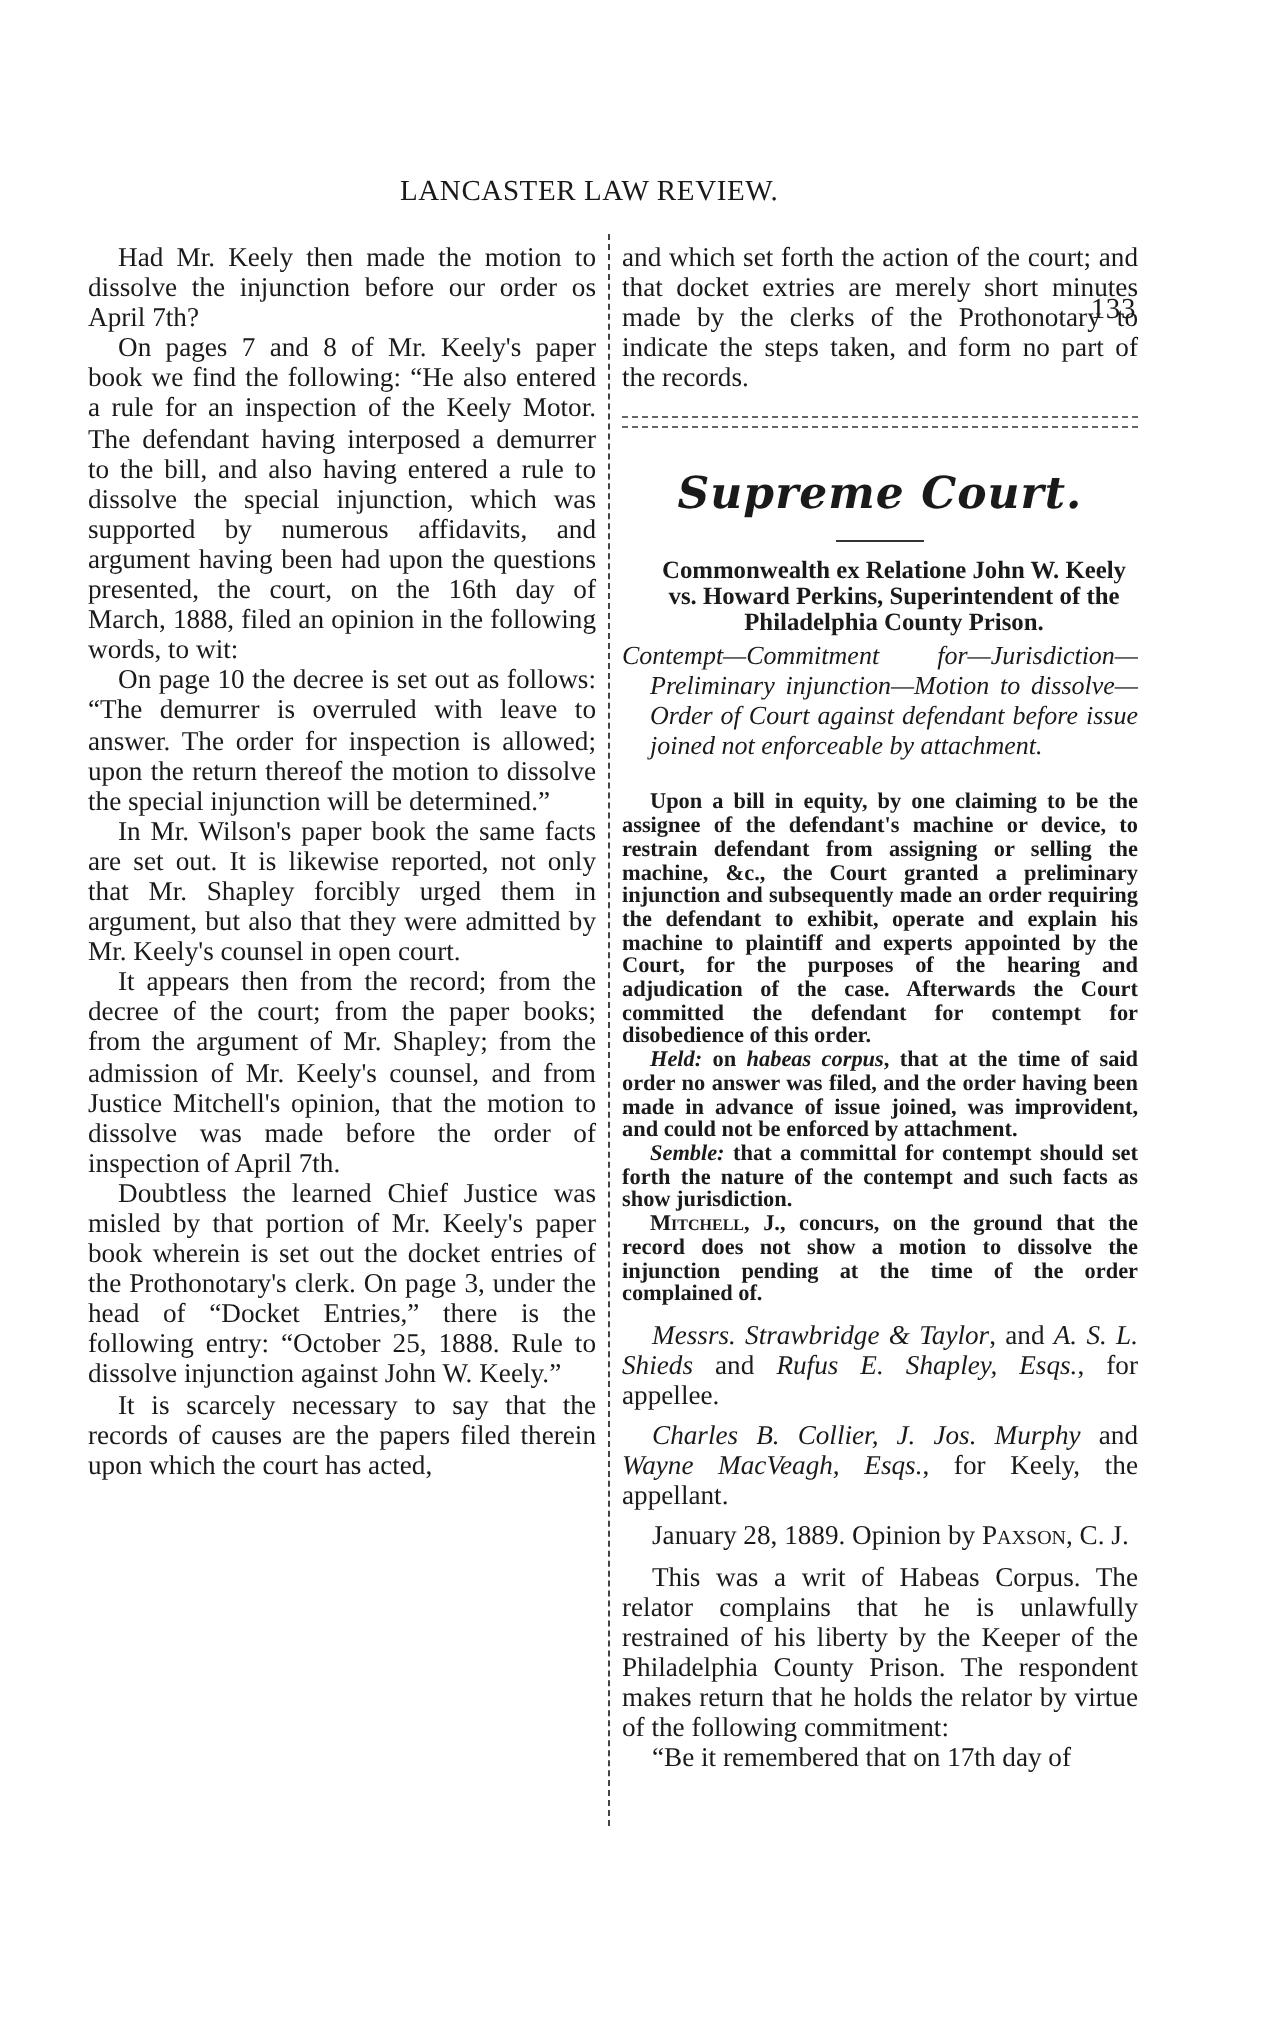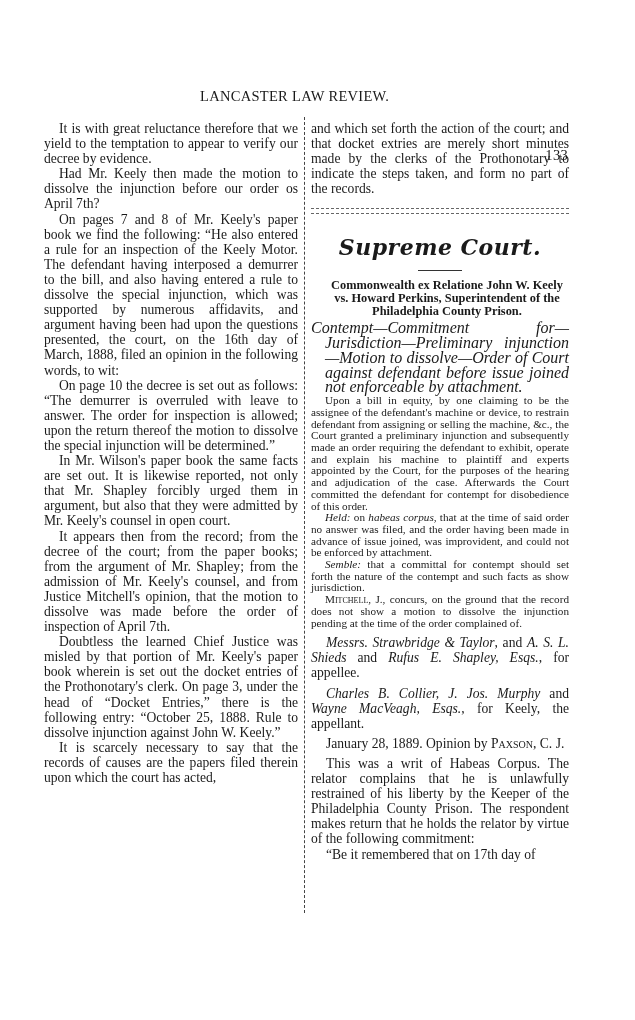--- a/index.html
+++ b/index.html
@@ -17,43 +17,42 @@
   .rule-v { position: absolute; left: 304px; top: 117px; width: 0; height: 796px;
             border-left: 1.4px dashed #444; }
   p { margin: 0; }
   .ind { text-indent: 15px; }
   .double-rule { margin: 12px 0 0 0; height: 4px; border-top: 1px dashed #666; border-bottom: 1px dashed #666; }
   .court-title { text-align: center; font-family: "DejaVu Serif", serif; font-style: italic; font-weight: bold;
                  font-size: 22px; line-height: 30px; margin-top: 18px; letter-spacing: 0.5px; }
   .short-rule { width: 44px; margin: 8px auto 8px auto; border-top: 1.4px solid #333; }
   .case-title { text-align: center; font-weight: bold; font-size: 12.4px; line-height: 12.6px;
                 font-family: "Liberation Serif", serif; margin-left: 14px; }
-  .headnote-italic { font-style: italic; font-size: 16px; line-height: 14.8px; padding-left: 14px;
+  .headnote-italic { font-style: italic; font-size: 13px; line-height: 14.8px; padding-left: 14px;
                      margin-top: 4px; text-indent: -14px; padding-right: 0; }
-  .syllabus { font-size: 11.2px; line-height: 11.7px; margin-top: 0; }
+  .syllabus { font-size: 11.2px; line-height: 11.7px; margin-top: 16px; font-weight: bold; }
   .syllabus p { text-indent: 14px; }
   .counsel { margin-top: 6px; }
   .counsel p { text-indent: 15px; margin-bottom: 5px; }
   .smallcaps { font-variant: small-caps; }
   i { font-style: italic; }
 </style>
 </head>
 <body>
 
 <div class="page">
 
   <div class="running-head">
     <span class="title">LANCASTER LAW REVIEW.</span>
     <span class="folio">133</span>
   </div>
 
   <div class="rule-v"></div>
 
   <div class="col col-left">
-    <p class="ind">It is with great reluctance therefore that we yield to the temptation to appear to verify our decree by evidence.</p>
     <p class="ind">Had Mr. Keely then made the motion to dissolve the injunction before our order os April 7th?</p>
     <p class="ind">On pages 7 and 8 of Mr. Keely's paper book we find the following: “He also entered a rule for an inspection of the Keely Motor. The defendant having interposed a demurrer to the bill, and also having entered a rule to dissolve the special injunction, which was supported by numerous affidavits, and argument having been had upon the questions presented, the court, on the 16th day of March, 1888, filed an opinion in the following words, to wit:</p>
     <p class="ind">On page 10 the decree is set out as follows: “The demurrer is overruled with leave to answer. The order for inspection is allowed; upon the return thereof the motion to dissolve the special injunction will be determined.”</p>
     <p class="ind">In Mr. Wilson's paper book the same facts are set out. It is likewise reported, not only that Mr. Shapley forcibly urged them in argument, but also that they were admitted by Mr. Keely's counsel in open court.</p>
     <p class="ind">It appears then from the record; from the decree of the court; from the paper books; from the argument of Mr. Shapley; from the admission of Mr. Keely's counsel, and from Justice Mitchell's opinion, that the motion to dissolve was made before the order of inspection of April 7th.</p>
     <p class="ind">Doubtless the learned Chief Justice was misled by that portion of Mr. Keely's paper book wherein is set out the docket entries of the Prothonotary's clerk. On page 3, under the head of “Docket Entries,” there is the following entry: “October 25, 1888. Rule to dissolve injunction against John W. Keely.”</p>
     <p class="ind">It is scarcely necessary to say that the records of causes are the papers filed therein upon which the court has acted,</p>
   </div>
 
   <div class="col col-right">

